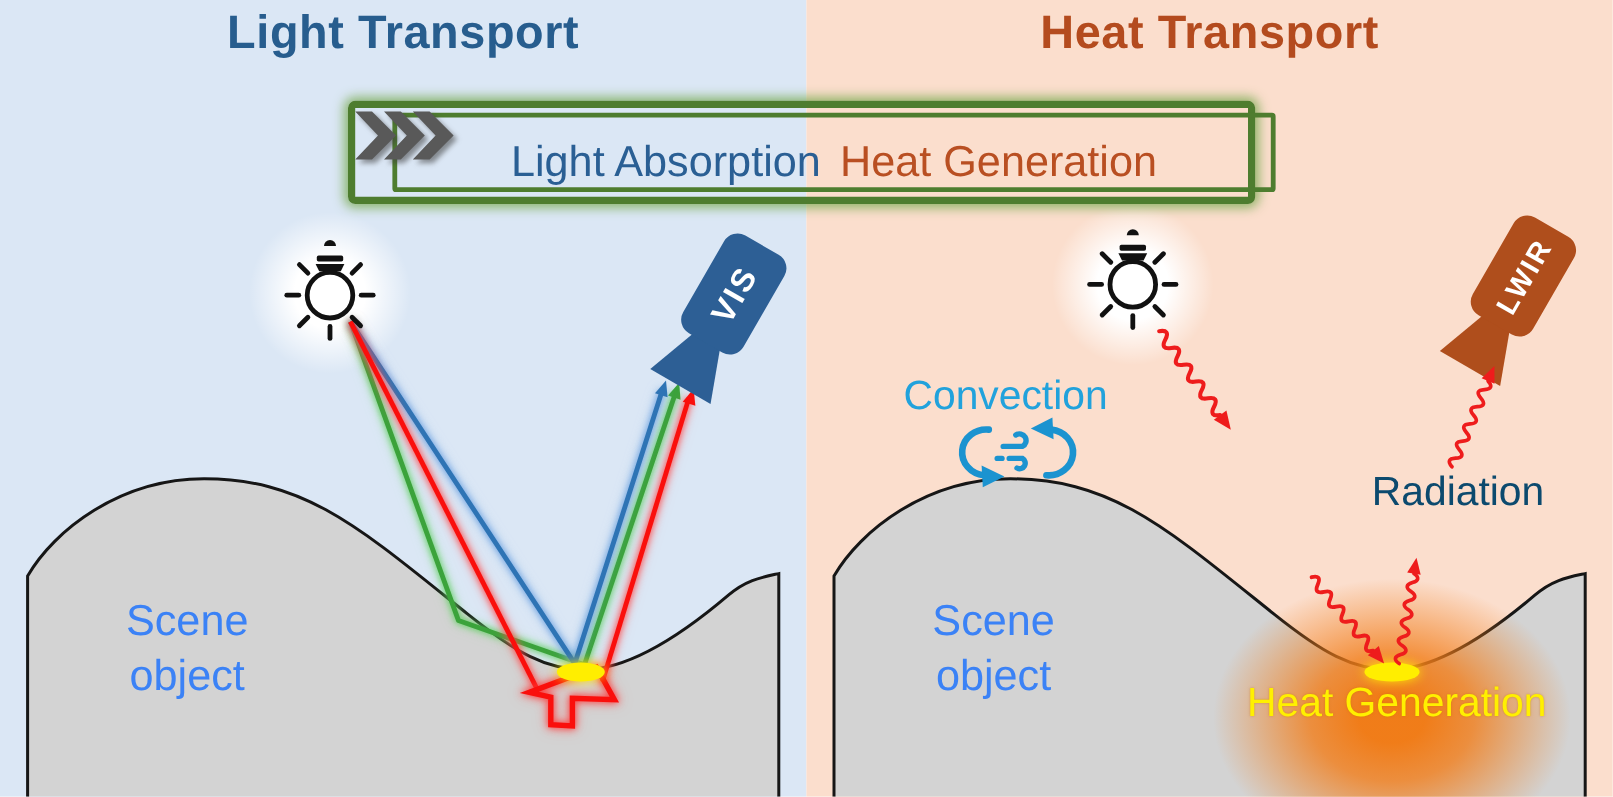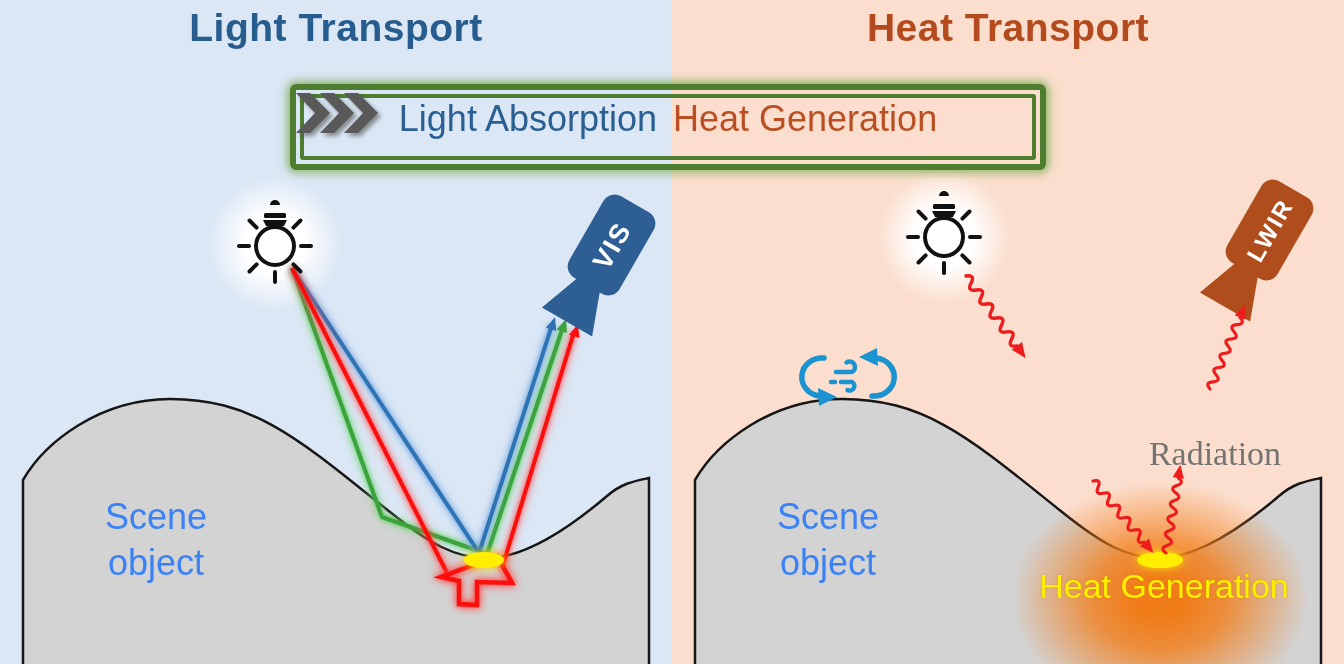--- a/index.html
+++ b/index.html
@@ -53,29 +53,29 @@
 
   .cam-vis{fill:#2d5f95;} .cam-lwir{fill:#af4e1c;}
   .cam-label{fill:#fff;font-weight:bold;letter-spacing:2px;
     font-family:"Liberation Sans",sans-serif;}
 
   .banner{position:absolute;left:290px;top:84px;width:756px;height:86px;
     box-sizing:border-box;border:6px solid #4e7d2f;border-radius:6px;
     box-shadow:0 0 9px 3px rgba(120,170,80,.8);padding:4px;}
   .banner-inner{box-sizing:border-box;width:100%;height:100%;
     border:4px solid #4e7d2f;border-radius:3px;display:flex;
-    align-items:flex-start;justify-content:center;gap:16px;}
+    align-items:flex-end;justify-content:center;gap:16px;margin-left:27px;}
   .banner-text{font-size:36px;white-space:nowrap;}
   #banner-left-text{color:#2a5f94;}
   #banner-right-text{color:#b94f22;}
   .chev{filter:drop-shadow(3px 3px 2px rgba(60,60,60,.55));}
 
   .flabel{position:absolute;text-align:center;font-size:34px;white-space:nowrap;}
   #convection-label{left:723px;top:311px;width:230px;color:#21a2dc;}
-  #radiation-label{left:1100px;top:435px;width:230px;color:#737373;font-family:Liberation Serif, serif;}
+  #radiation-label{left:1100px;top:391px;width:230px;color:#0c4a6e;}
   #heatgen-label{left:1014px;top:567px;width:300px;color:#fff000;
     text-shadow:0 0 2px rgba(200,110,0,.6);}
   #conduction-label{left:884px;top:619px;width:260px;color:#ed7d31;}
 </style>
 </head>
 <body>
 
 <div class="stage">
 
   <div class="bg-half" id="bg-left"></div>
@@ -209,16 +209,17 @@
       <span class="banner-text" id="banner-left-text">Light Absorption</span>
       <svg class="chev" width="86" height="46">
         <polygon fill="#595959" points="0,3 14,3 34,23 14,43 0,43 19,23"></polygon>
         <polygon fill="#595959" points="24,3 38,3 58,23 38,43 24,43 43,23"></polygon>
         <polygon fill="#595959" points="48,3 62,3 82,23 62,43 48,43 67,23"></polygon>
       </svg>
       <span class="banner-text" id="banner-right-text">Heat Generation</span>
     </div>
   </div>
 
+  <div class="flabel" id="convection-label">Convection</div>
   <div class="flabel" id="radiation-label">Radiation</div>
   <div class="flabel" id="heatgen-label">Heat Generation</div>
 
 </div>
 
 </body></html>

